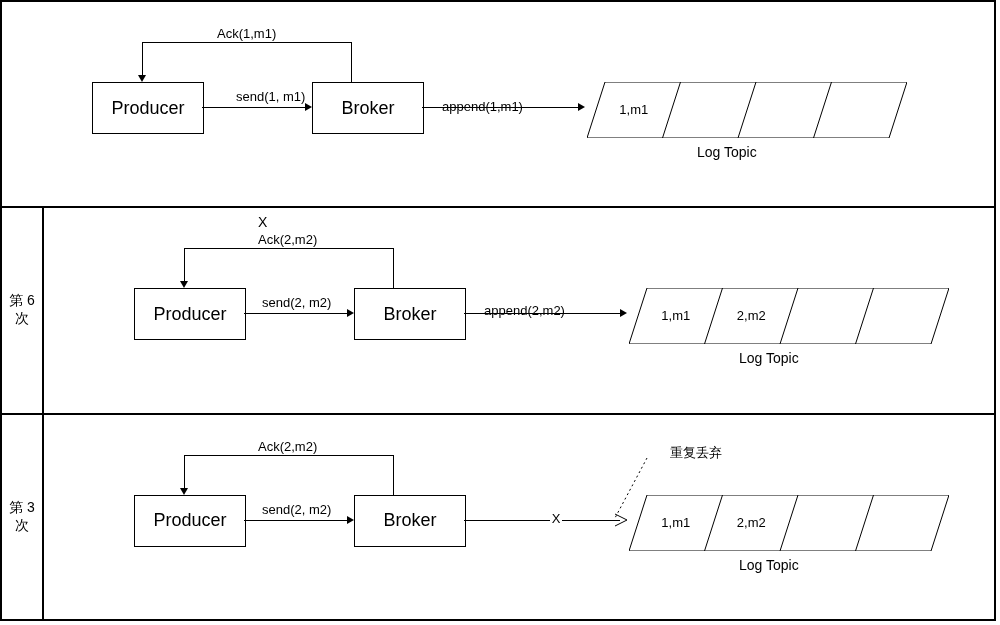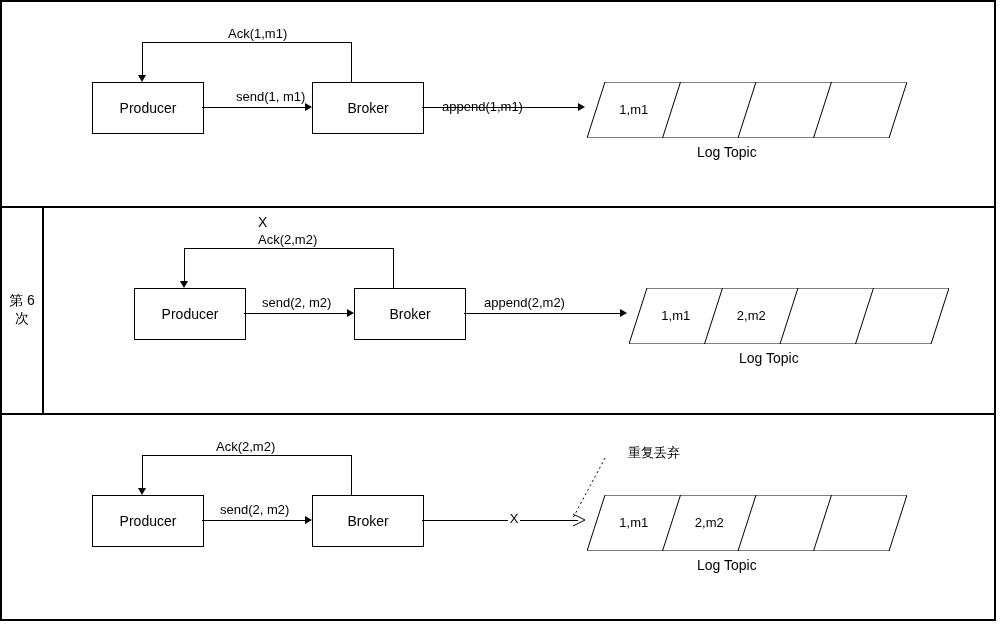--- a/index.html
+++ b/index.html
@@ -38,21 +38,21 @@
     flex: 1;
     position: relative;
   }
   .box {
     position: absolute;
     border: 1px solid #000;
     background: #fff;
     display: flex;
     align-items: center;
     justify-content: center;
-    font-size: 14px;
+    font-size: 18px;
   }
   .label {
     position: absolute;
     font-size: 13px;
     background: transparent;
   }
   .arrowline {
     position: absolute;
     background: #000;
     height: 1px;
@@ -96,21 +96,21 @@
       <div class="stage">
         <div class="box" style="left:90px;top:80px;width:110px;height:50px">Producer</div>
         <div class="box" style="left:310px;top:80px;width:110px;height:50px">Broker</div>
         <div class="arrowline" style="left:200px;top:105px;width:103px"></div>
      <div class="arrowheadR" style="left:303px;top:101px"></div>
      <div class="label" style="left:234px;top:87px">send(1, m1)</div>
         <div class="arrowlineV" style="left:348.5px;top:40px;height:40px"></div>
      <div class="arrowline" style="left:139.5px;top:40px;width:209px"></div>
      <div class="arrowlineV" style="left:139.5px;top:40px;height:33px"></div>
      <div class="arrowheadD" style="left:135.5px;top:73px"></div>
-     <div class="label" style="left:226px;top:24px">Ack(1,m1)</div>
+     <div class="label" style="left:215px;top:24px">Ack(1,m1)</div>
         <div class="arrowline" style="left:420px;top:105px;width:156px"></div>
         <div class="arrowheadR" style="left:576px;top:101px"></div>
        <div class="label" style="left:440px;top:97px">append(1,m1)</div>
         <div class="logtopic" style="left:585px;top:80px">
        <svg width="320" height="56" viewBox="0 0 320 56">
             <polygon points="18,0 320,0 302,56 0,56" fill="#fff" stroke="#000" stroke-width="1"></polygon>
             <line x1="93.5" y1="0" x2="75.5" y2="56" stroke="#000" stroke-width="1"></line>
             <line x1="169" y1="0" x2="151" y2="56" stroke="#000" stroke-width="1"></line>
             <line x1="244.5" y1="0" x2="226.5" y2="56" stroke="#000" stroke-width="1"></line>
             <text x="46.75" y="32" text-anchor="middle" font-size="13" font-family="Arial">1,m1</text>
@@ -128,35 +128,36 @@
      <div class="arrowheadR" style="left:303px;top:101px"></div>
      <div class="label" style="left:218px;top:87px">send(2, m2)</div>
         <div class="arrowlineV" style="left:348.5px;top:40px;height:40px"></div>
      <div class="arrowline" style="left:139.5px;top:40px;width:209px"></div>
      <div class="arrowlineV" style="left:139.5px;top:40px;height:33px"></div>
      <div class="arrowheadD" style="left:135.5px;top:73px"></div>
      <div class="label" style="left:214px;top:24px">Ack(2,m2)</div>
         <div class="label" style="left:214px;top:6px;font-size:14px">X</div>
         <div class="arrowline" style="left:420px;top:105px;width:156px"></div>
         <div class="arrowheadR" style="left:576px;top:101px"></div>
-       <div class="label" style="left:440px;top:87px">append(2,m2)</div>
+       <div class="label" style="left:440px;top:95px">append(2,m2)</div>
         <div class="logtopic" style="left:585px;top:80px">
        <svg width="320" height="56" viewBox="0 0 320 56">
             <polygon points="18,0 320,0 302,56 0,56" fill="#fff" stroke="#000" stroke-width="1"></polygon>
             <line x1="93.5" y1="0" x2="75.5" y2="56" stroke="#000" stroke-width="1"></line>
             <line x1="169" y1="0" x2="151" y2="56" stroke="#000" stroke-width="1"></line>
             <line x1="244.5" y1="0" x2="226.5" y2="56" stroke="#000" stroke-width="1"></line>
             <text x="46.75" y="32" text-anchor="middle" font-size="13" font-family="Arial">1,m1</text>
             <text x="122.25" y="32" text-anchor="middle" font-size="13" font-family="Arial">2,m2</text>
           </svg>
      </div>
      <div class="logcaption" style="left:695px;top:142px">Log Topic</div>
       </div>
     </div>
     <div class="row">
+      <div class="rowlabel">第 3 次</div>
       <div class="stage">
         <div class="box" style="left:90px;top:80px;width:110px;height:50px">Producer</div>
         <div class="box" style="left:310px;top:80px;width:110px;height:50px">Broker</div>
         <div class="arrowline" style="left:200px;top:105px;width:103px"></div>
      <div class="arrowheadR" style="left:303px;top:101px"></div>
      <div class="label" style="left:218px;top:87px">send(2, m2)</div>
         <div class="arrowlineV" style="left:348.5px;top:40px;height:40px"></div>
      <div class="arrowline" style="left:139.5px;top:40px;width:209px"></div>
      <div class="arrowlineV" style="left:139.5px;top:40px;height:33px"></div>
      <div class="arrowheadD" style="left:135.5px;top:73px"></div>

